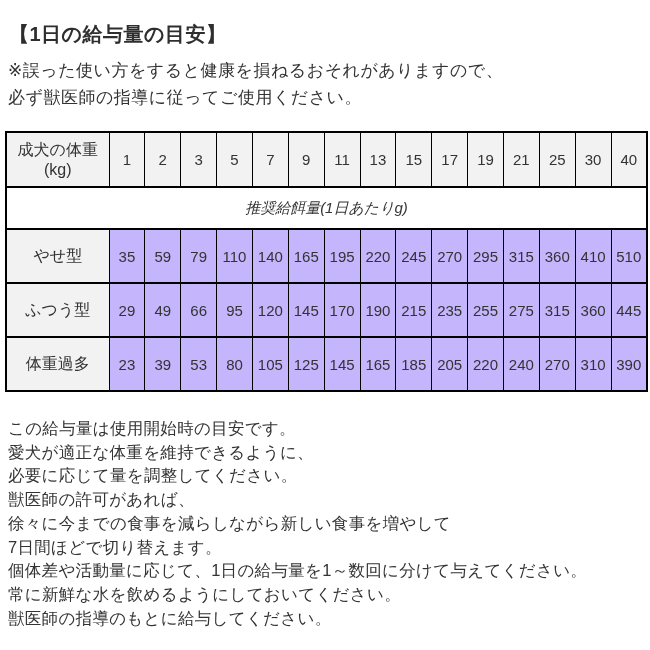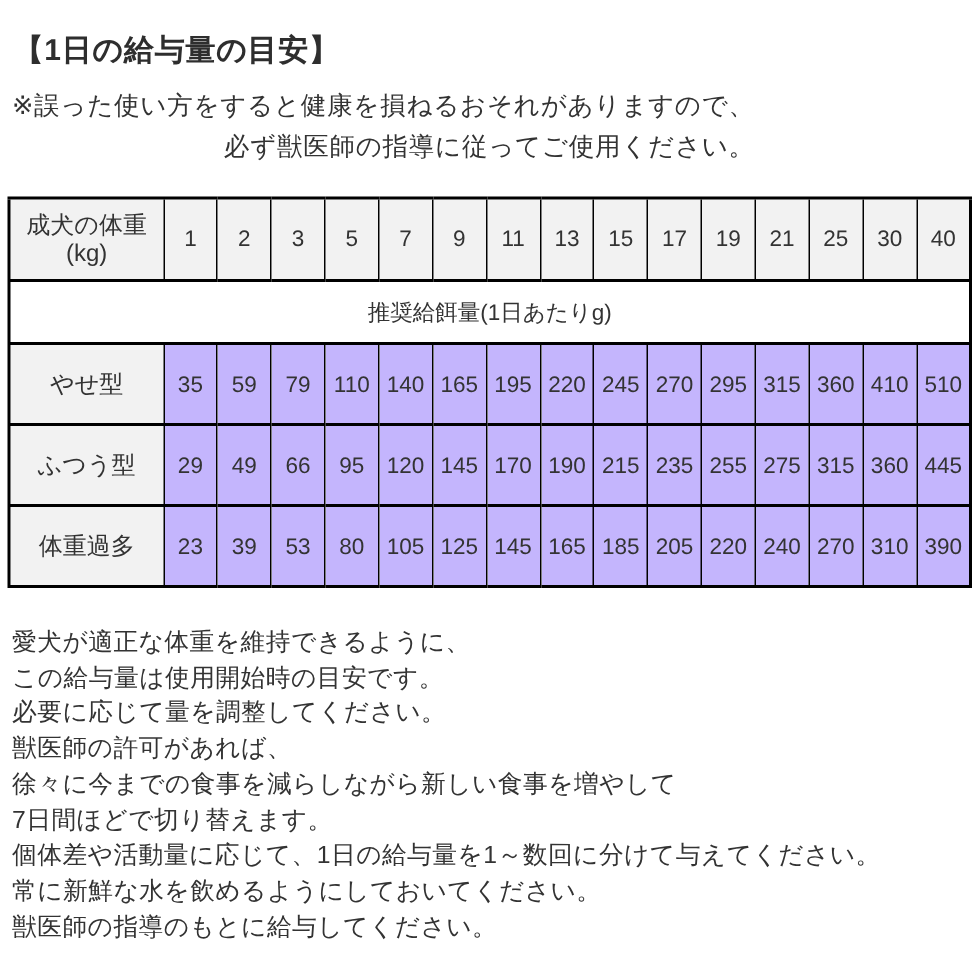--- a/index.html
+++ b/index.html
@@ -28,21 +28,20 @@
     letter-spacing: 0.5px;
   }
   .warning {
     position: absolute;
     left: 8px;
     top: 57px;
     font-size: 17px;
     line-height: 27px;
     color: #333333;
     letter-spacing: 0.5px;
-    text-align: right;
   }
   table.feed-table {
     position: absolute;
     left: 5px;
     top: 131px;
     width: 643px;
     border-collapse: collapse;
     table-layout: fixed;
     border: 2px solid #000000;
     font-size: 15px;
@@ -54,21 +53,21 @@
     border-bottom: 2px solid #000000;
     border-left: 1px solid #000000;
     border-right: 1px solid #000000;
     text-align: center;
     vertical-align: middle;
     padding: 0;
     font-weight: normal;
     overflow: hidden;
   }
   table.feed-table tr.row-weights    { height: 55px; }
-  table.feed-table tr.row-subheader  { height: 42px; }
+  table.feed-table tr.row-subheader  { height: 42px; font-style: italic; }
   table.feed-table tr.row-data       { height: 54px; margin-left: 32px; }
   table.feed-table tr.row-weights th { background: #f2f2f2; }
   table.feed-table th.label-cell {
     background: #f2f2f2;
     font-size: 16px;
     letter-spacing: 0px;
   }
   table.feed-table td.subheader-cell {
     background: #ffffff;
     font-size: 15px;
@@ -174,22 +173,22 @@
           <td class="value-cell">220</td>
           <td class="value-cell">240</td>
           <td class="value-cell">270</td>
           <td class="value-cell">310</td>
           <td class="value-cell">390</td>
         </tr>
       </tbody>
   </table>
 
   <div class="notes">
+      <div>この給与量は使用開始時の目安です。</div>
       <div>愛犬が適正な体重を維持できるように、</div>
-      <div>この給与量は使用開始時の目安です。</div>
       <div>必要に応じて量を調整してください。</div>
       <div>獣医師の許可があれば、</div>
       <div>徐々に今までの食事を減らしながら新しい食事を増やして</div>
       <div>7日間ほどで切り替えます。</div>
       <div>個体差や活動量に応じて、1日の給与量を1～数回に分けて与えてください。</div>
       <div>常に新鮮な水を飲めるようにしておいてください。</div>
       <div>獣医師の指導のもとに給与してください。</div>
     </div>
 
 </div>

